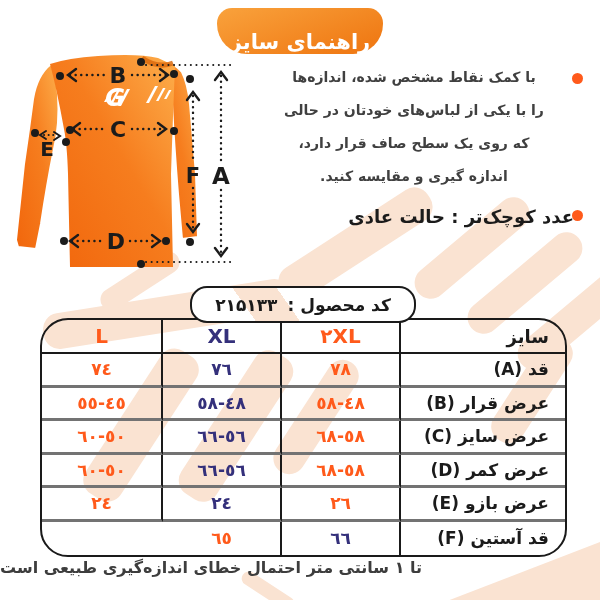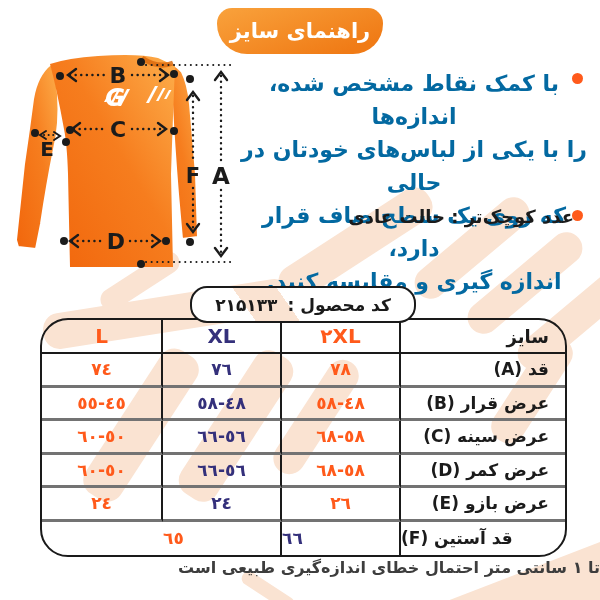--- a/index.html
+++ b/index.html
@@ -23,30 +23,29 @@
        clip-path:polygon(100% 0,100% 100%,6% 100%);}
   .wm10{left:238px;top:584px;width:60px;height:14px;transform:rotate(33deg);}
   .wm11{left:515px;top:330px;width:34px;height:120px;transform:rotate(33deg);}
   .wm12{left:95px;top:270px;width:90px;height:22px;transform:rotate(-33deg);}
 
   
   .title-badge{
     position:absolute;left:217px;top:8px;width:166px;height:46px;z-index:2;
     background:linear-gradient(160deg,#F9A23C 0%,#F07B16 85%);
     border-radius:15px 15px 30px 30px;
-    display:flex;align-items:center;justify-content:center;
+    display:flex;align-items:flex-end;justify-content:center;
     color:#fff;font-size:21px;font-weight:bold;
   }
 
   
   .instr1{
     position:absolute;right:12px;top:61px;width:348px;z-index:2;
-    text-align:center;font-size:22px;font-weight:bold;color:#0369a1;
+    text-align:center;font-size:14px;font-weight:bold;color:#404040;
     line-height:33px;
-    margin-top:6px;
   }
   .instr2{
     position:absolute;right:26px;top:199px;width:340px;z-index:2;
     text-align:right;font-size:18px;font-weight:bold;color:#1b1b1b;
     line-height:35px;
   }
   .bullet{
     position:absolute;width:11px;height:11px;border-radius:50%;
     background:#FF5A1B;z-index:2;
   }
@@ -72,28 +71,28 @@
   }
   .cell{
     display:flex;align-items:center;justify-content:center;
     font-weight:bold;font-size:17px;color:#1b1b1b;
     border-bottom:3px solid #737373;
   }
   .cell.size-col{justify-content:flex-start;padding-right:16px;}
   .cell:not(.size-col){border-inline-start:2px solid #1a1a1a;}
   .cell.head{border-bottom:2px solid #1a1a1a;font-size:20px;}
   .cell.head.size-col{font-size:18px;padding-left:24px;}
-  .cell.nb{border-bottom:none;justify-content:flex-end;}
+  .cell.nb{border-bottom:none;}
   .c-orange{color:#FF5A1B;}
   .c-navy{color:#34307B;}
 
   
   .footer{
     position:absolute;left:0;right:0;top:558px;z-index:2;
-    text-align:right;font-size:16px;font-weight:bold;color:#3d3d3d;
+    text-align:left;font-size:16px;font-weight:bold;color:#3d3d3d;
   }
 
   
   .shirt-svg{position:absolute;left:6px;top:54px;z-index:2;}
 </style>
 </head>
 <body>
 
 <div class="wm wm1"></div>
 <div class="wm wm2"></div>
@@ -256,21 +255,21 @@
   <div class="cell c-orange">
       <span dir="ltr">٤٨-٥٨</span>
     </div>
   <div class="cell c-navy">
       <span dir="ltr">٤٨-٥٨</span>
     </div>
   <div class="cell c-orange">
       <span dir="ltr">٤٥-٥٥</span>
     </div>
 
-  <div class="cell size-col">عرض سینه (C)</div>
+  <div class="cell size-col">عرض سایز (C)</div>
   <div class="cell c-orange">
       <span dir="ltr">٥٨-٦٨</span>
     </div>
   <div class="cell c-navy">
       <span dir="ltr">٥٦-٦٦</span>
     </div>
   <div class="cell c-orange">
       <span dir="ltr">٥٠-٦٠</span>
     </div>
 

